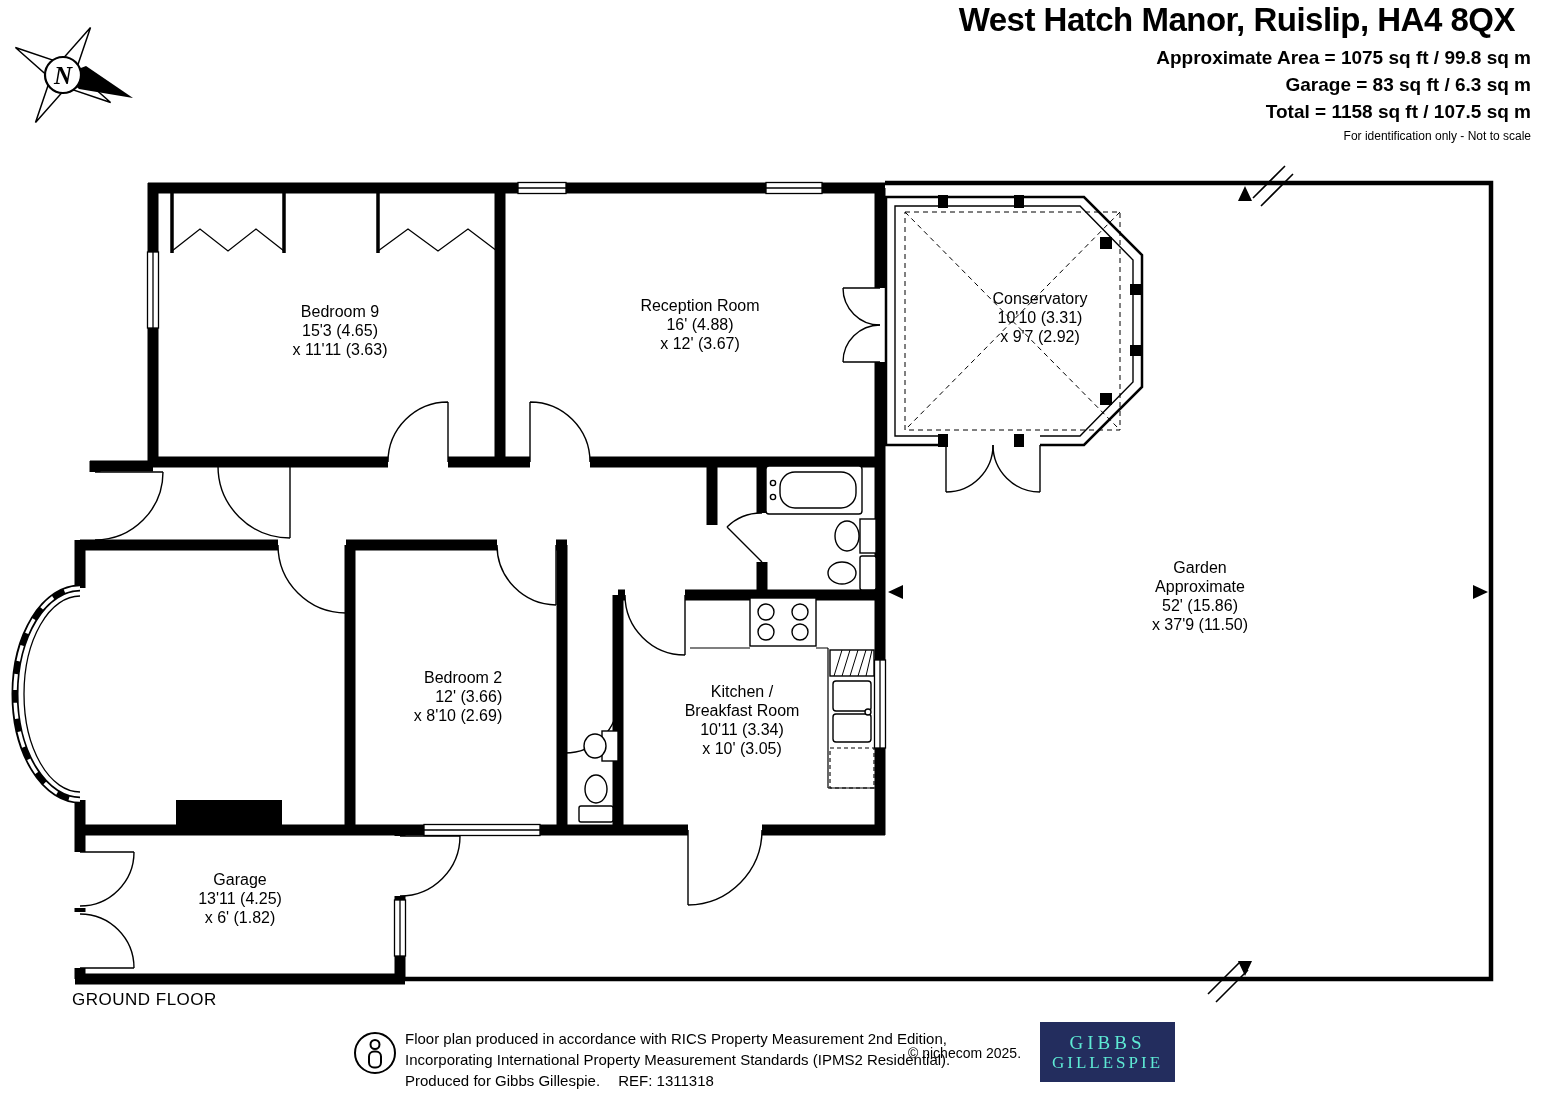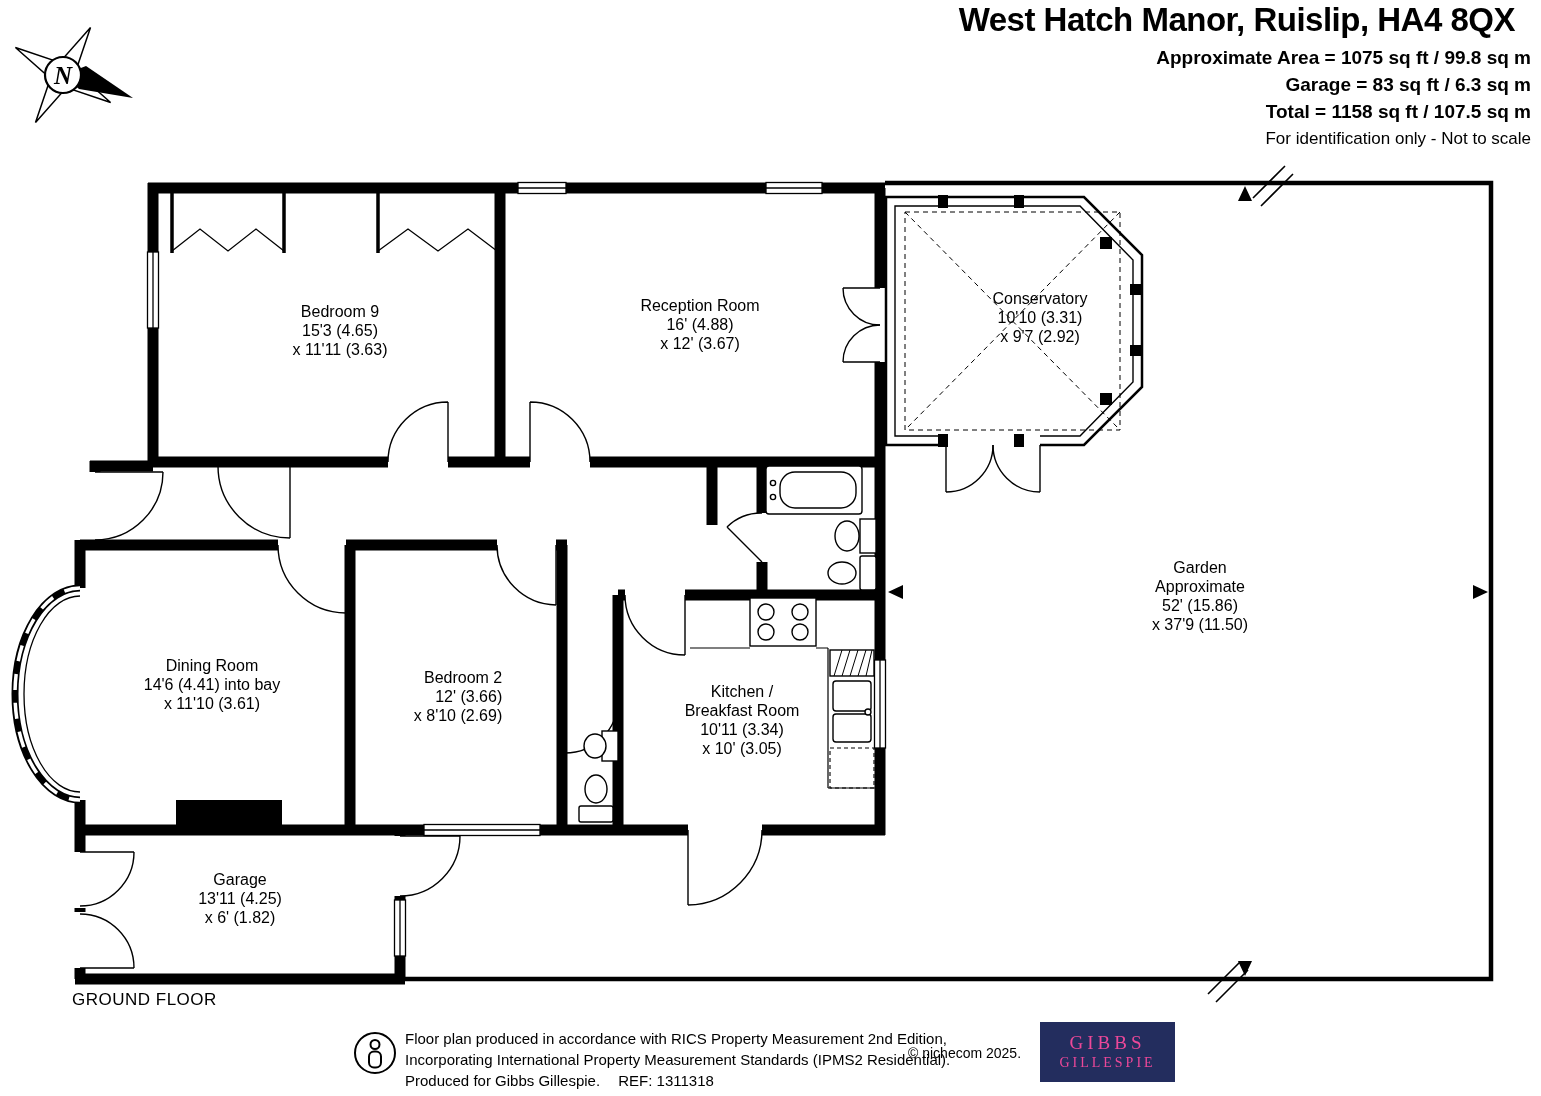--- a/index.html
+++ b/index.html
@@ -4,37 +4,37 @@
 <style>
   html,body{margin:0;padding:0;background:#fff;}
   .canvas{
     position:relative;width:1541px;height:1096px;background:#ffffff;
     font-family:"Liberation Sans", sans-serif;color:#000;overflow:hidden;
   }
   .plan-svg{position:absolute;left:0;top:0;}
   .title-block{position:absolute;top:2px;right:10px;text-align:right;}
   .title-block h1{margin:0 16px 6px 0;font-size:33px;line-height:36px;letter-spacing:-0.5px;font-weight:bold;}
   .area-line{font-size:19px;font-weight:bold;line-height:27px;}
-  .scale-note{font-size:17px;font-weight:normal;margin-top:4px;}
+  .scale-note{font-size:12px;font-weight:normal;margin-top:4px;}
   .room-label{
     position:absolute;transform:translateX(-50%);text-align:center;
     font-size:16px;line-height:19px;white-space:nowrap;
   }
   .room-label span{display:block;}
   .ground-floor{position:absolute;left:72px;top:990px;font-size:17px;letter-spacing:0.5px;}
   .footer-text{position:absolute;left:405px;top:1028px;font-size:15px;line-height:21px;}
   .footer-text .ref{margin-left:14px;}
   .copyright{position:absolute;left:908px;top:1045px;font-size:14px;color:#000000;}
   .logo{
     position:absolute;left:1040px;top:1022px;width:135px;height:60px;
     display:flex;flex-direction:column;align-items:center;justify-content:center;
-    font-family:"Liberation Serif", serif;color:#ec4899;
+    font-family:"Liberation Serif", serif;color:#5eead4;
   }
   .logo .l1{font-size:19px;letter-spacing:4px;line-height:22px;}
-  .logo .l2{font-size:14px;letter-spacing:3px;line-height:18px;}
+  .logo .l2{font-size:17px;letter-spacing:3px;line-height:18px;}
   .person-badge{position:absolute;left:352px;top:1030px;}
 </style>
 </head>
 <body>
 
 <div class="canvas">
 
   <svg class="plan-svg" width="1541" height="1096" viewBox="0 0 1541 1096">
 
     <path d="M885 183 H1491 V979 H405" fill="none" stroke="#000" stroke-width="4.5"></path>
@@ -271,25 +271,20 @@
     <span>x 9'7 (2.92)</span>
   </div>
 
   <div class="room-label" style="left:1200px;top:558px;">
     <span>Garden</span>
     <span>Approximate</span>
     <span>52' (15.86)</span>
     <span>x 37'9 (11.50)</span>
   </div>
 
-  <div class="room-label" style="left:212px;top:656px;">
-    <span>Dining Room</span>
-    <span>14'6 (4.41) into bay</span>
-    <span>x 11'10 (3.61)</span>
-  </div>
 
   <div class="room-label" style="left:458px;top:668px;text-align:right;">
     <span>Bedroom 2</span>
     <span>12' (3.66)</span>
     <span>x 8'10 (2.69)</span>
   </div>
 
   <div class="room-label" style="left:742px;top:682px;">
     <span>Kitchen /</span>
     <span>Breakfast Room</span>

